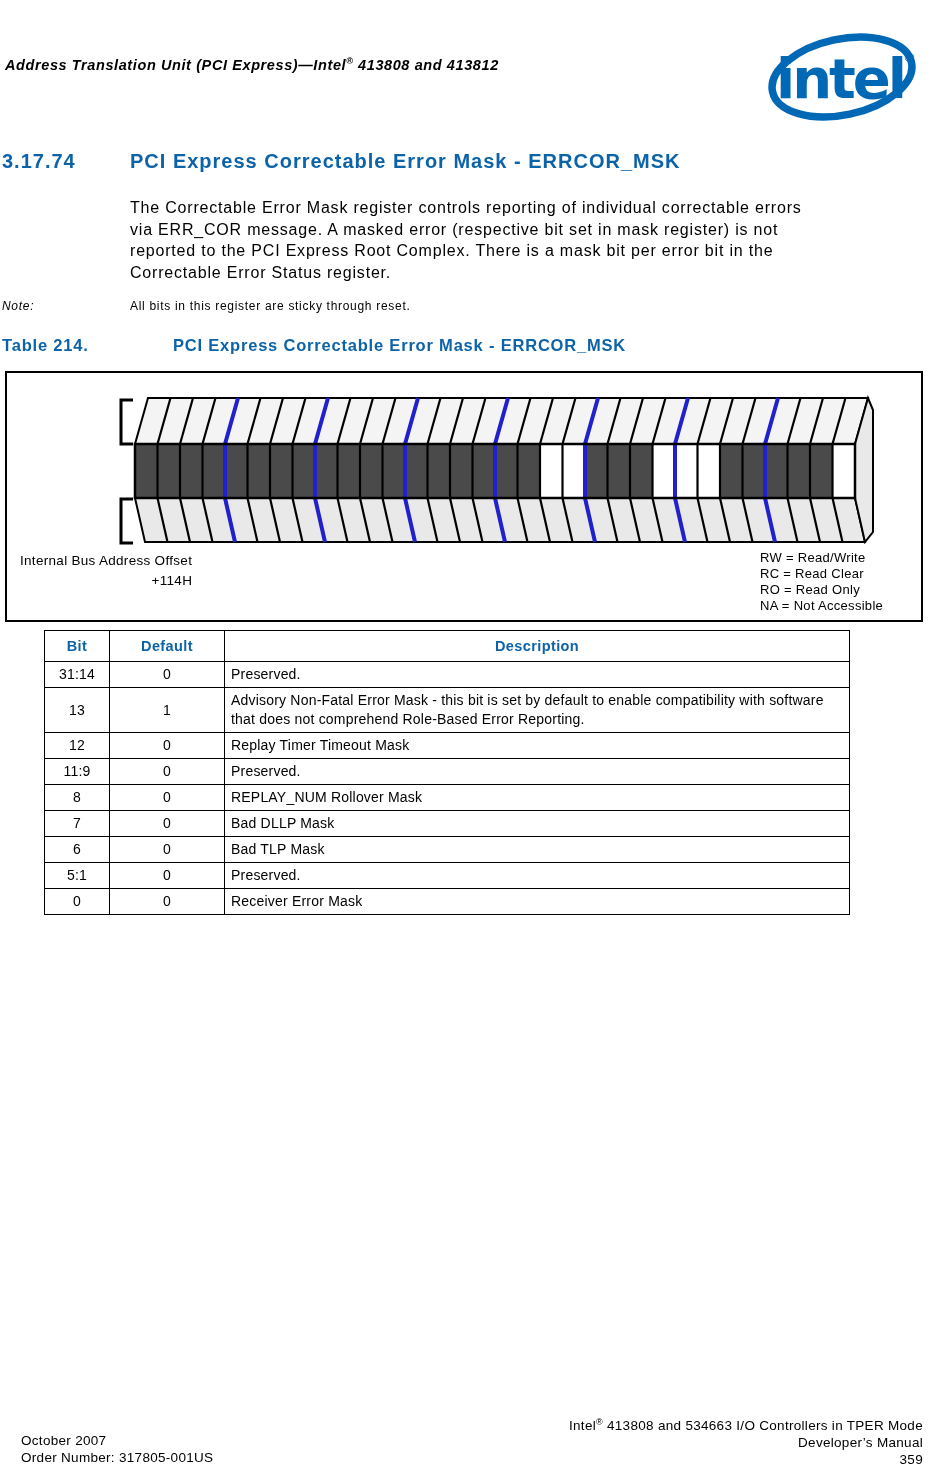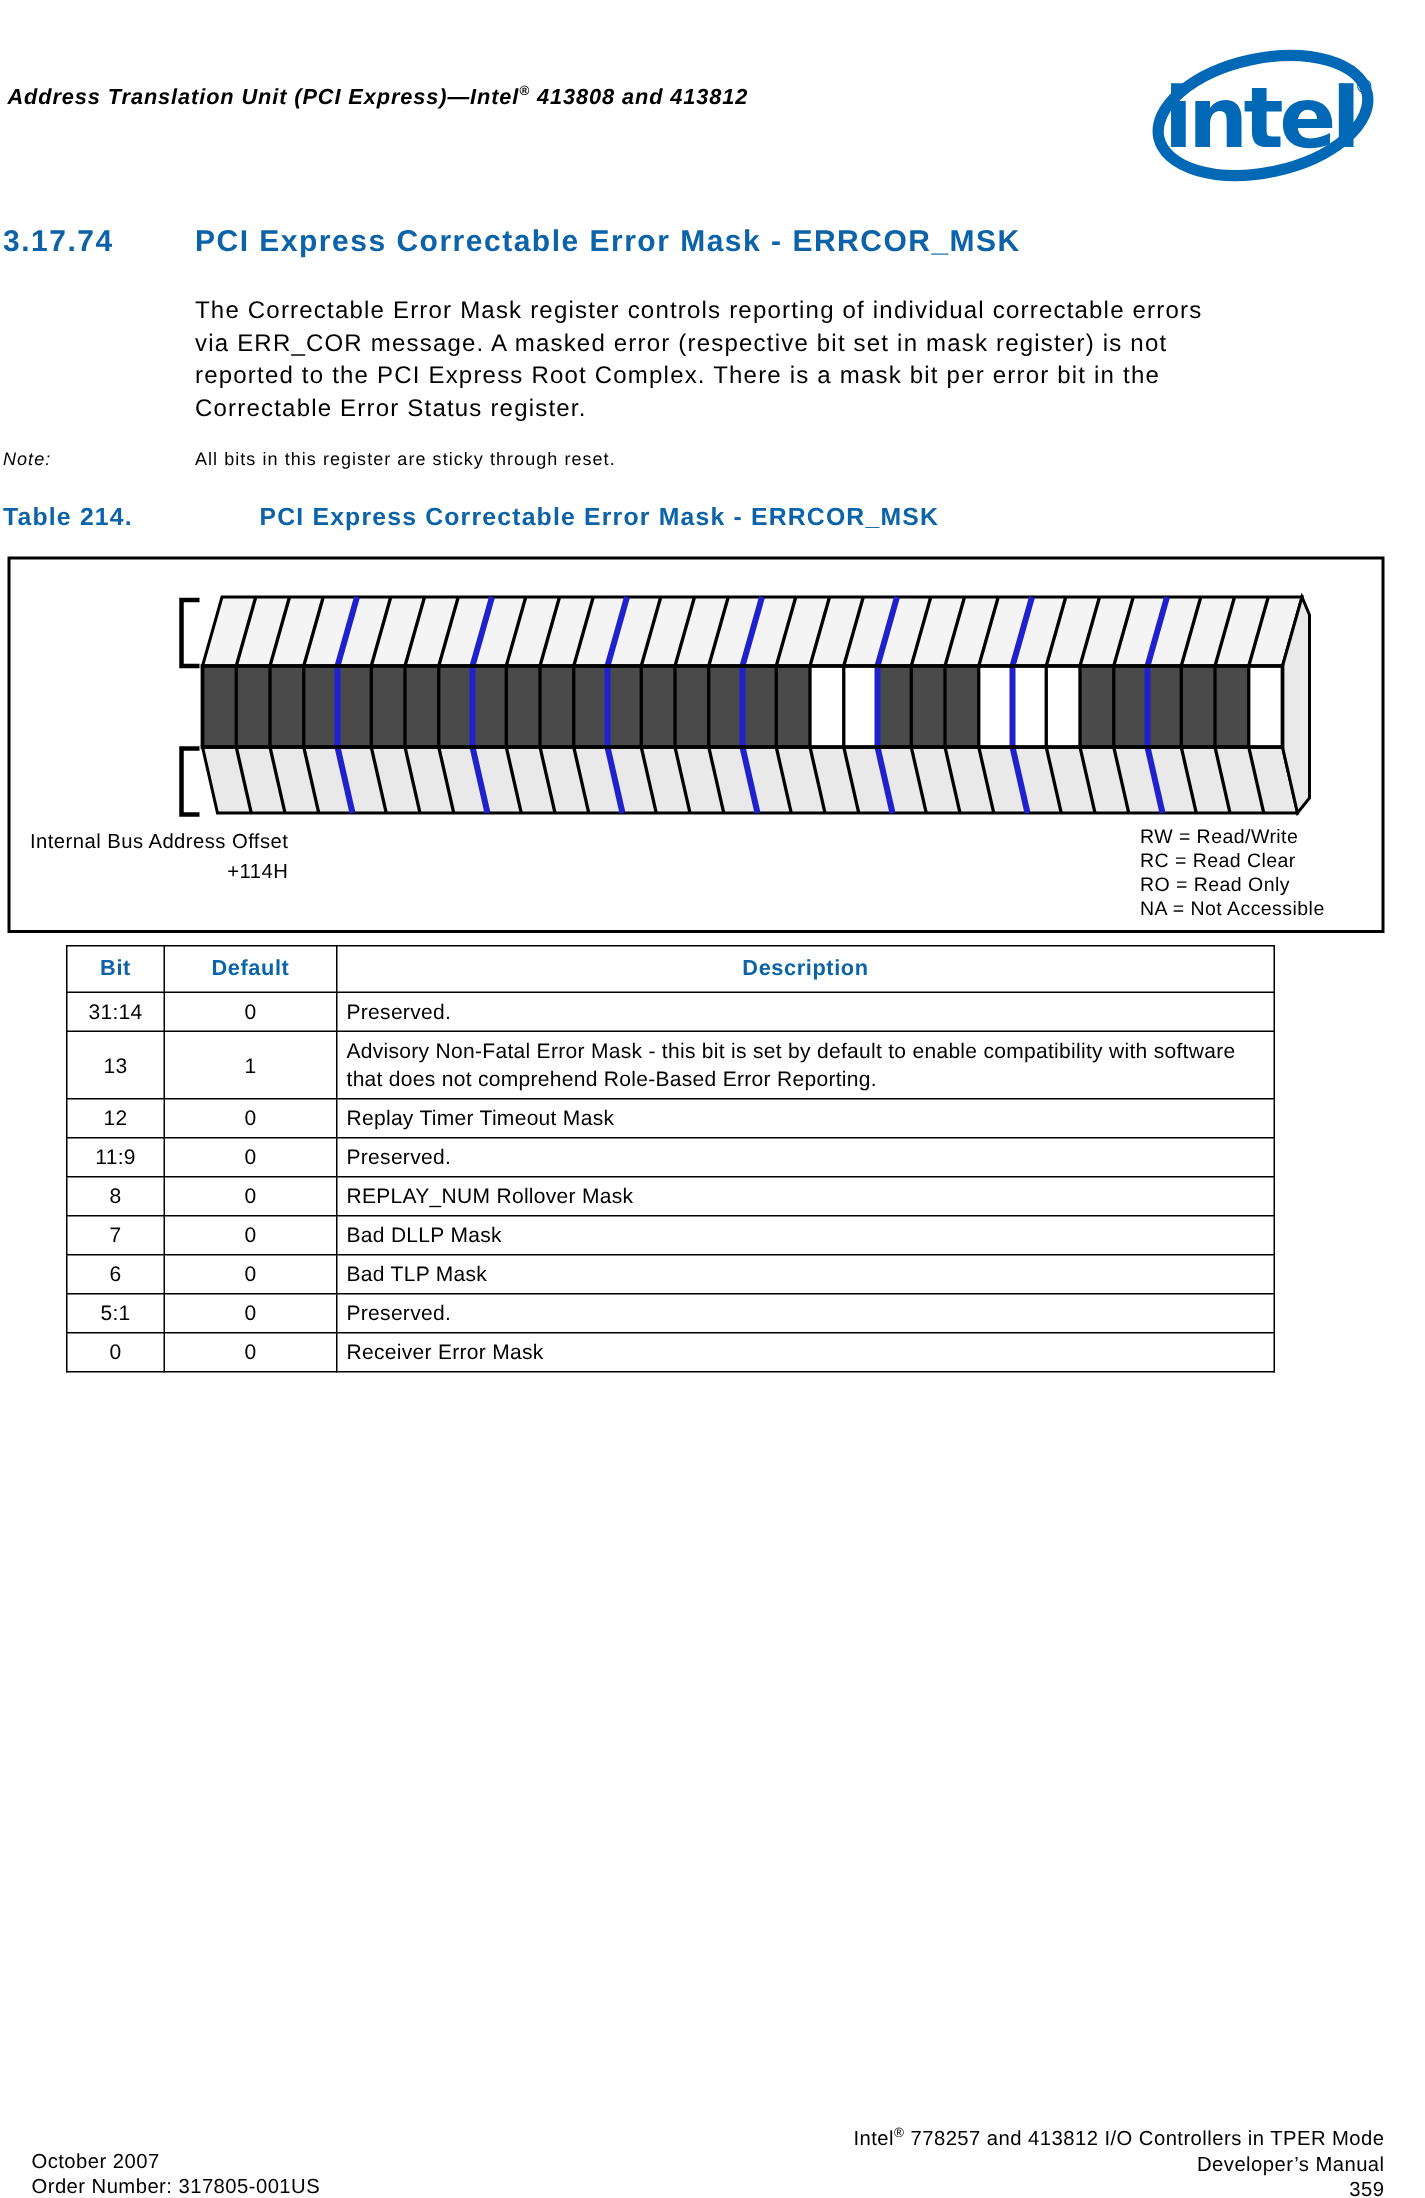--- a/index.html
+++ b/index.html
@@ -310,17 +310,17 @@
       <td class="c">0</td>
       <td>Receiver Error Mask</td>
     </tr>
   </tbody>
 </table>
 
 <div class="footer-left">October 2007
 Order Number: 317805-001US</div>
 <div class="footer-right">
   <div>
-    <span>Intel</span><sup class="reg">®</sup><span> 778257 and 413812 I/O Controllers in TPER Mode</span>
+    <span>Intel</span><sup class="reg">®</sup><span> 413808 and 534663 I/O Controllers in TPER Mode</span>
   </div>
   <div>Developer’s Manual</div>
   <div>359</div>
 </div>
 
 </body></html>

